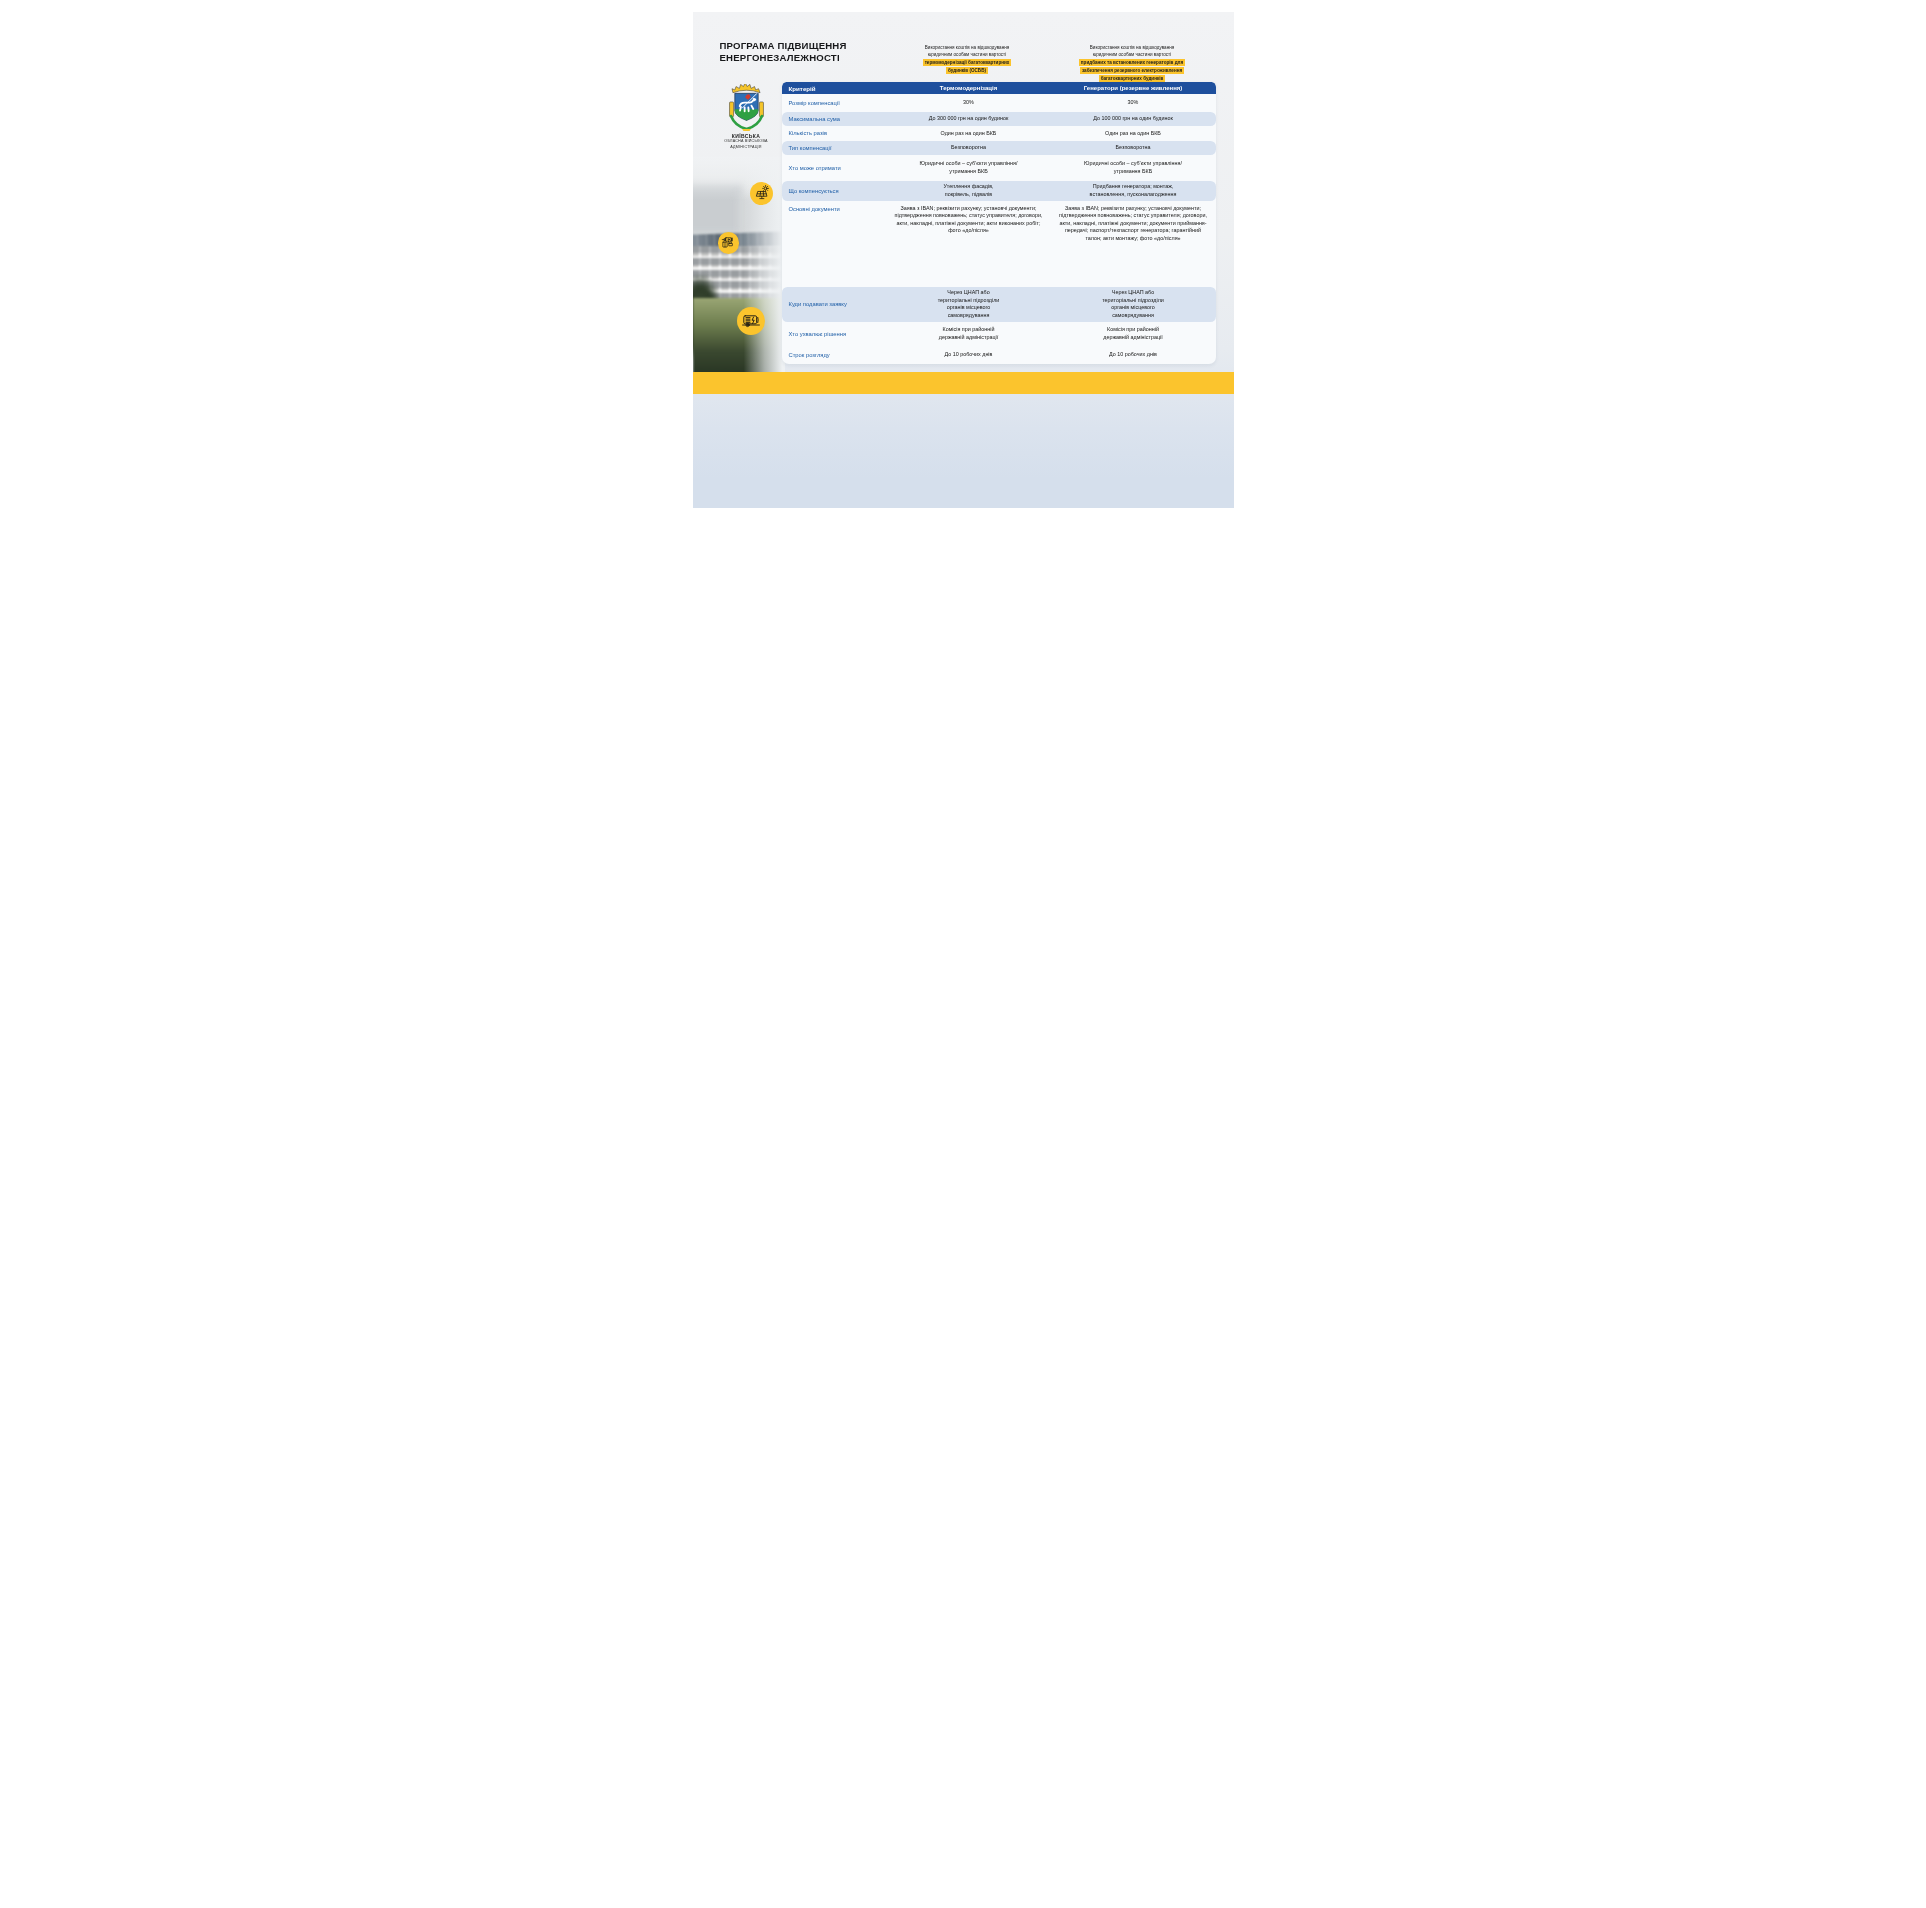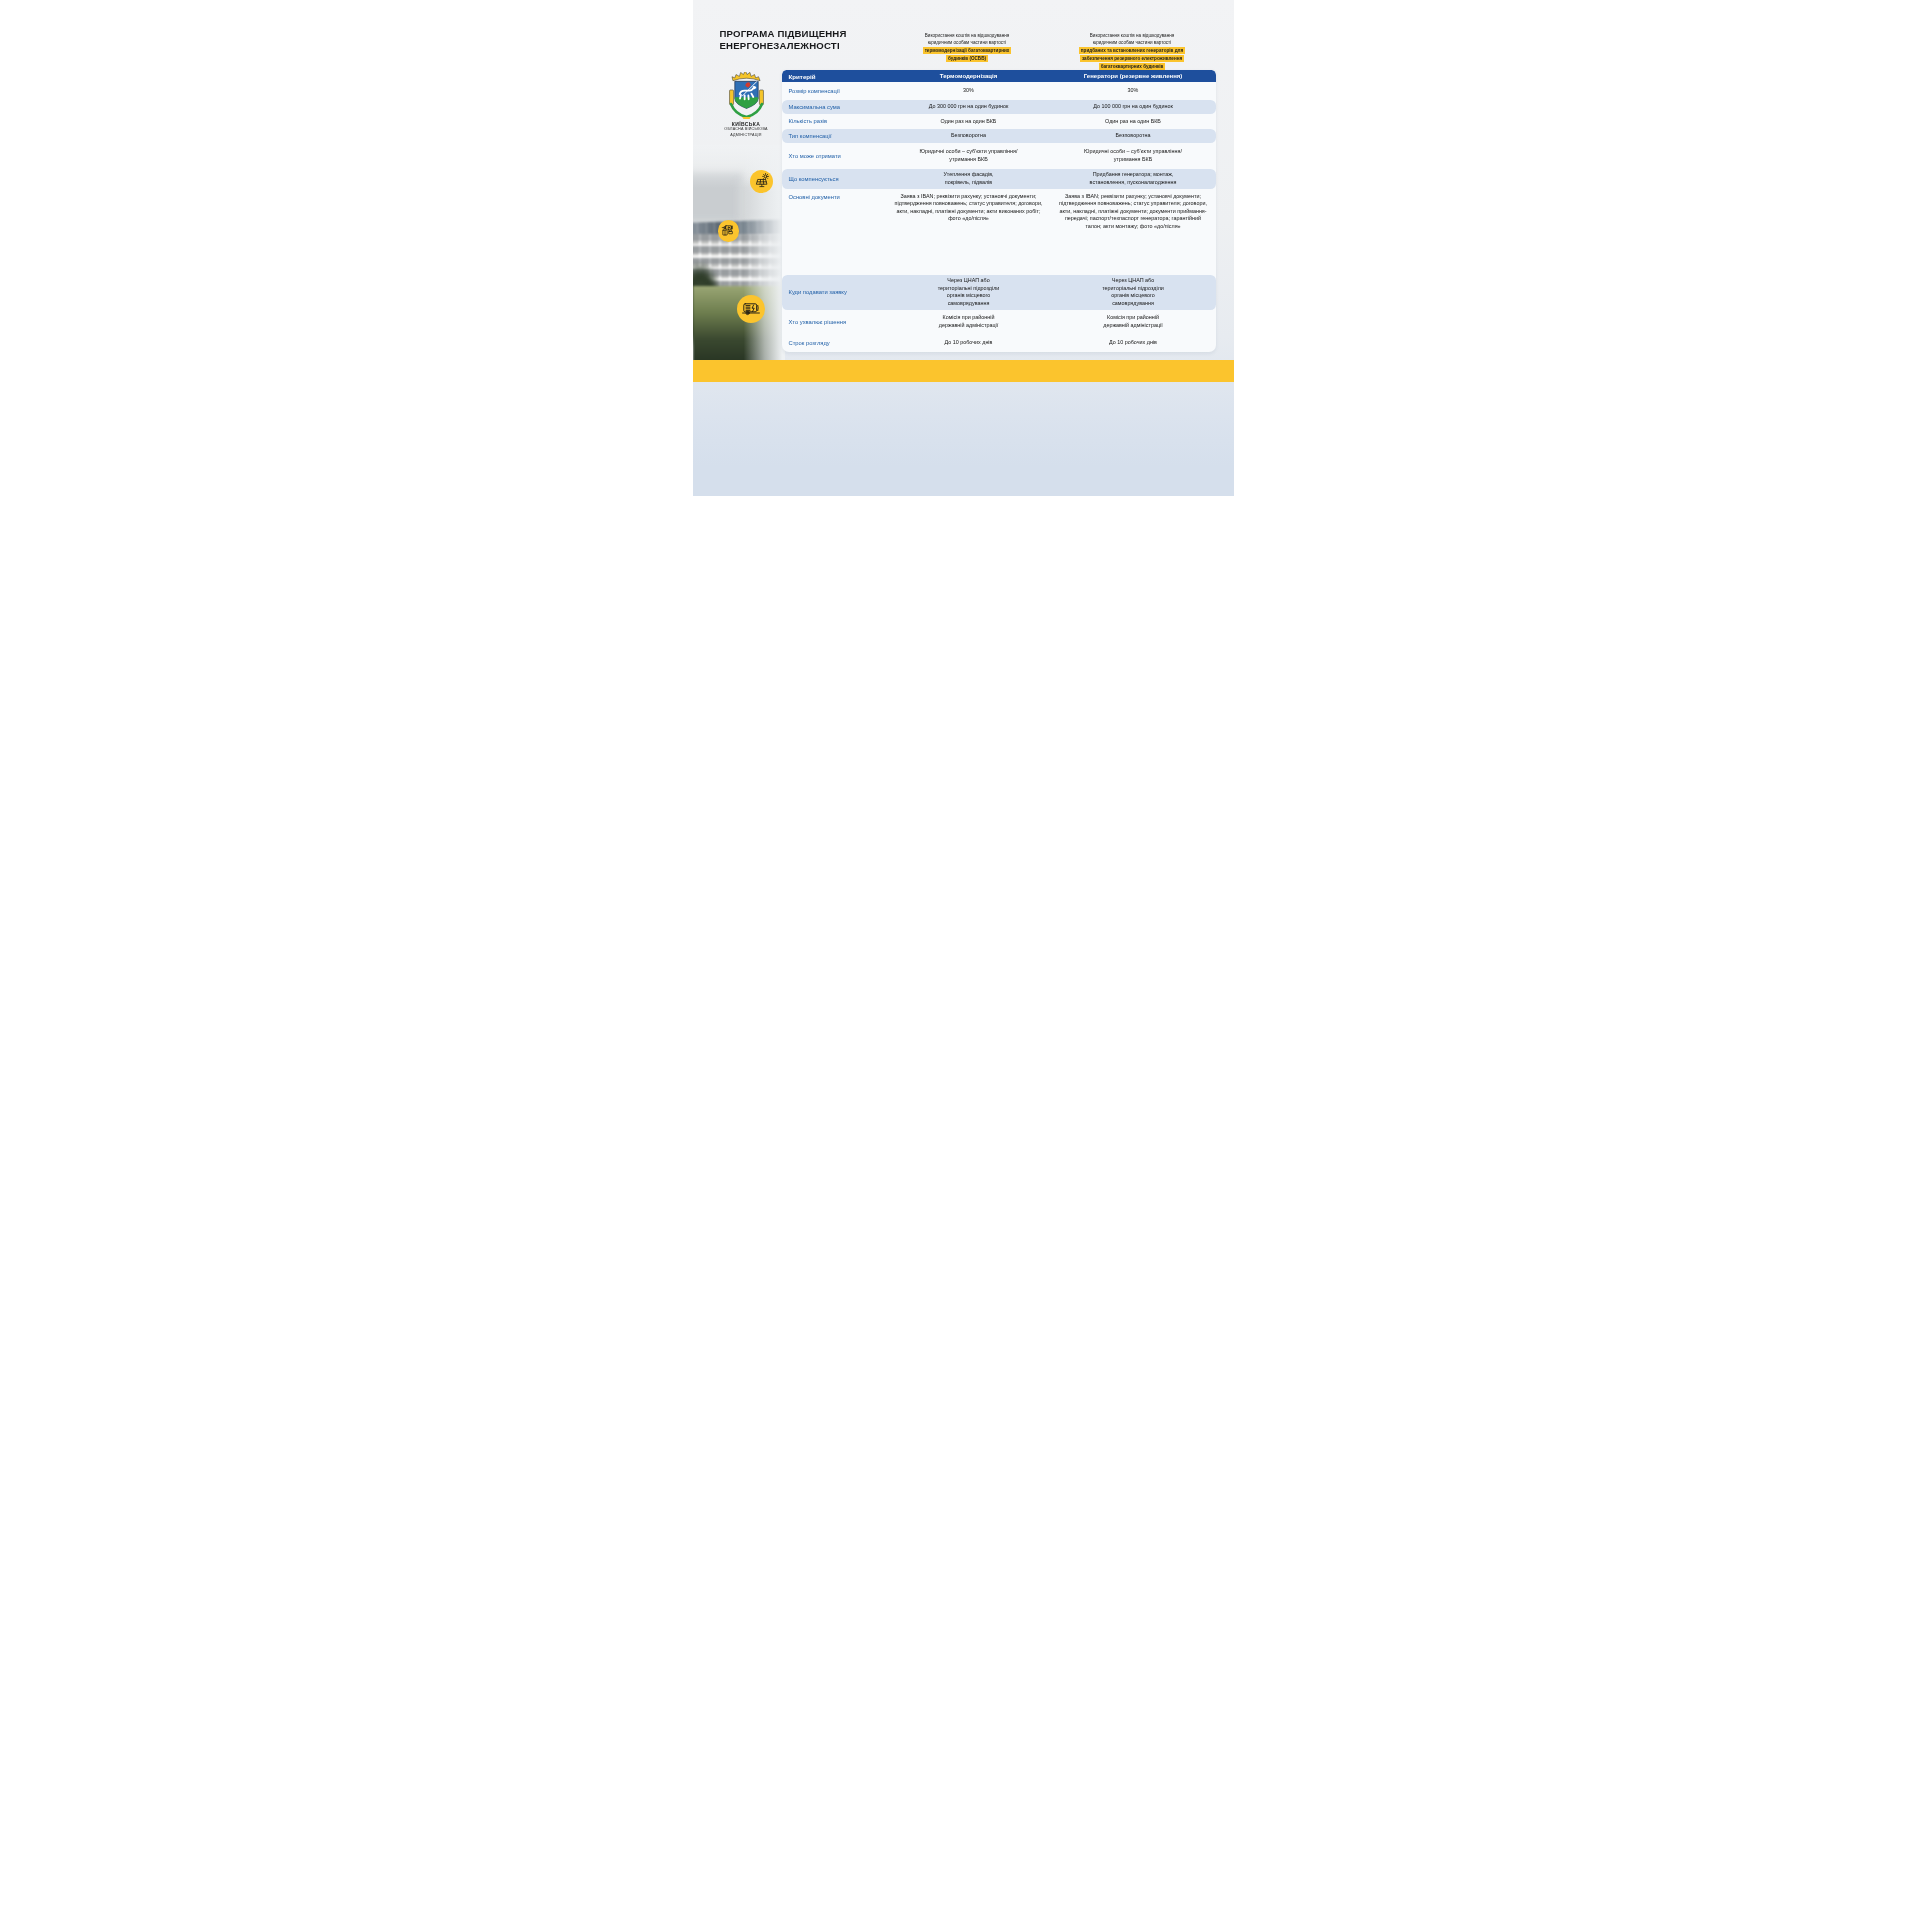--- a/index.html
+++ b/index.html
@@ -5,21 +5,21 @@
   :root{
     --accent-yellow:#FBC42D;
     --header-blue:#1E4F9D;
     --row-blue:#D8E2F0;
     --label-blue:#2160A8;
     --ink:#161616;
   }
   *{box-sizing:border-box; margin:0; padding:0;}
   body{background:#ffffff; font-family:"Liberation Sans", sans-serif;}
   .stage{
-    position:relative; width:541px; height:496px; margin:0 auto; overflow:hidden;
+    position:relative; width:541px; height:496px; margin:12px auto; overflow:hidden;
     background:linear-gradient(180deg,#f2f3f5 0%,#eef0f2 45%,#e7ebf0 68%,#dbe3ee 84%,#d5dfec 94%,#d5dfec 100%);
   }
 
   
   .photo{position:absolute; left:0; top:145px; width:92px; height:215px; overflow:hidden;}
   .photo > div{position:absolute;}
   .ph-sky{left:0; top:0; width:100%; height:83px; background:linear-gradient(180deg,#e9ebec,#dcdfdf);}
   .ph-far1{left:-7.7px; top:27px; width:58px; height:50px; background:#c9cdd0; filter:blur(3.9px); border-radius:3.1px;}
   .ph-far2{left:46px; top:37px; width:50px; height:42px; background:#d3d6d8; filter:blur(4.6px); border-radius:3.1px;}
   .ph-roof{left:-3.1px; top:76px; width:100px; height:15.4px; transform:rotate(-2deg);

